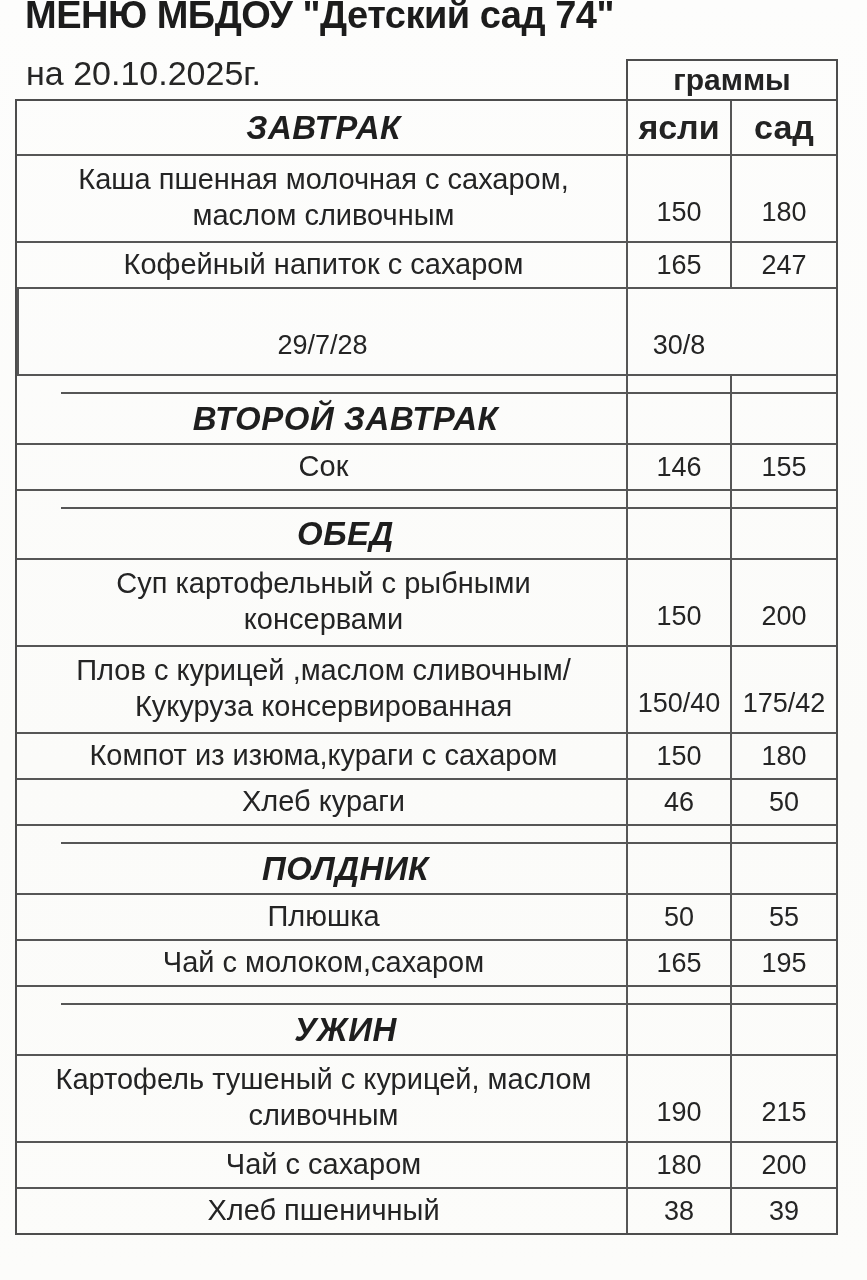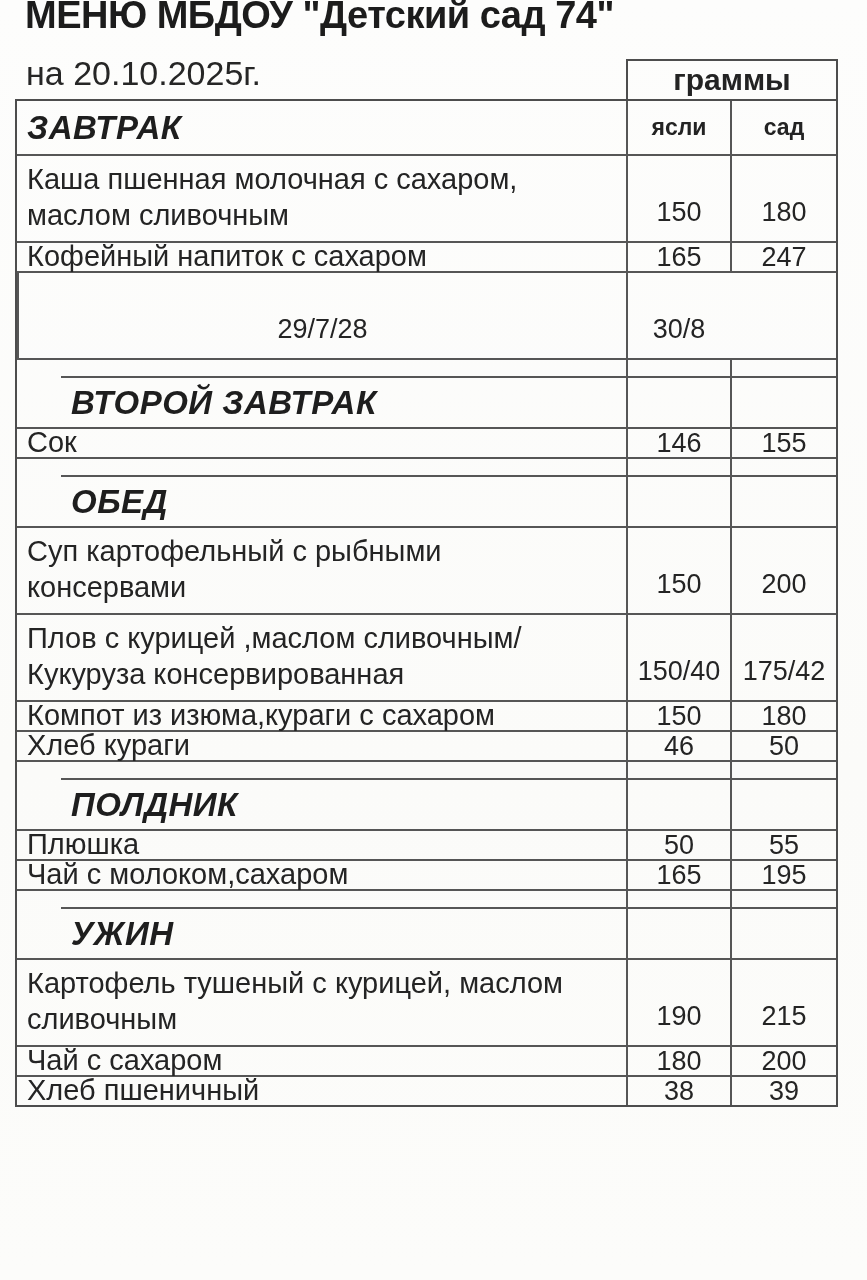--- a/index.html
+++ b/index.html
@@ -53,42 +53,43 @@
     grid-template-columns: 1fr 104px 106px;
     border-top: 2px solid #565656;
   }
   .row:first-child { border-top: none; }
   .cell { min-height: 100%; }
   .cell.name {
     padding: 2px 6px 2px 10px;
     display: flex; flex-direction: column; justify-content: center;
     font-size: 29px; color: #242424;
     line-height: 1.15;
+    text-align: center;
   }
   .row.tall .cell.name { justify-content: space-between; padding-top: 7px; padding-bottom: 9px; }
   .cell.val {
     border-left: 2px solid #565656;
     display: flex; align-items: center; justify-content: center;
     font-size: 27px; color: #242424;
   }
   .row.tall .cell.val { align-items: flex-end; padding-bottom: 13px; }
   
   .row.header  { height: 53px; }
   .row.section { height: 51px; margin-left: 44px; }
-  .row.item    { height: 30px; }
+  .row.item    { height: 46px; }
   .row.item.tall { height: 87px; }
   .row.spacer  { height: 18px; }
   
   .row.header .cell.name,
   .row.section .cell.name {
     font-size: 33px; font-weight: 700; font-style: italic;
     color: #1e1e1e; letter-spacing: 0.5px;
   }
   .row.header .cell.val {
-    font-size: 23px; font-weight: 700; font-style: normal; color: #232323; text-align: center;
+    font-size: 34px; font-weight: 700; font-style: normal; color: #232323; text-align: center;
   }
 </style>
 </head>
 <body>
 
 <div class="page">
 
   <div class="doc-header">
     <div class="doc-title">МЕНЮ МБДОУ "Детский сад 74"</div>
     <div class="doc-date">на 20.10.2025г.</div>

